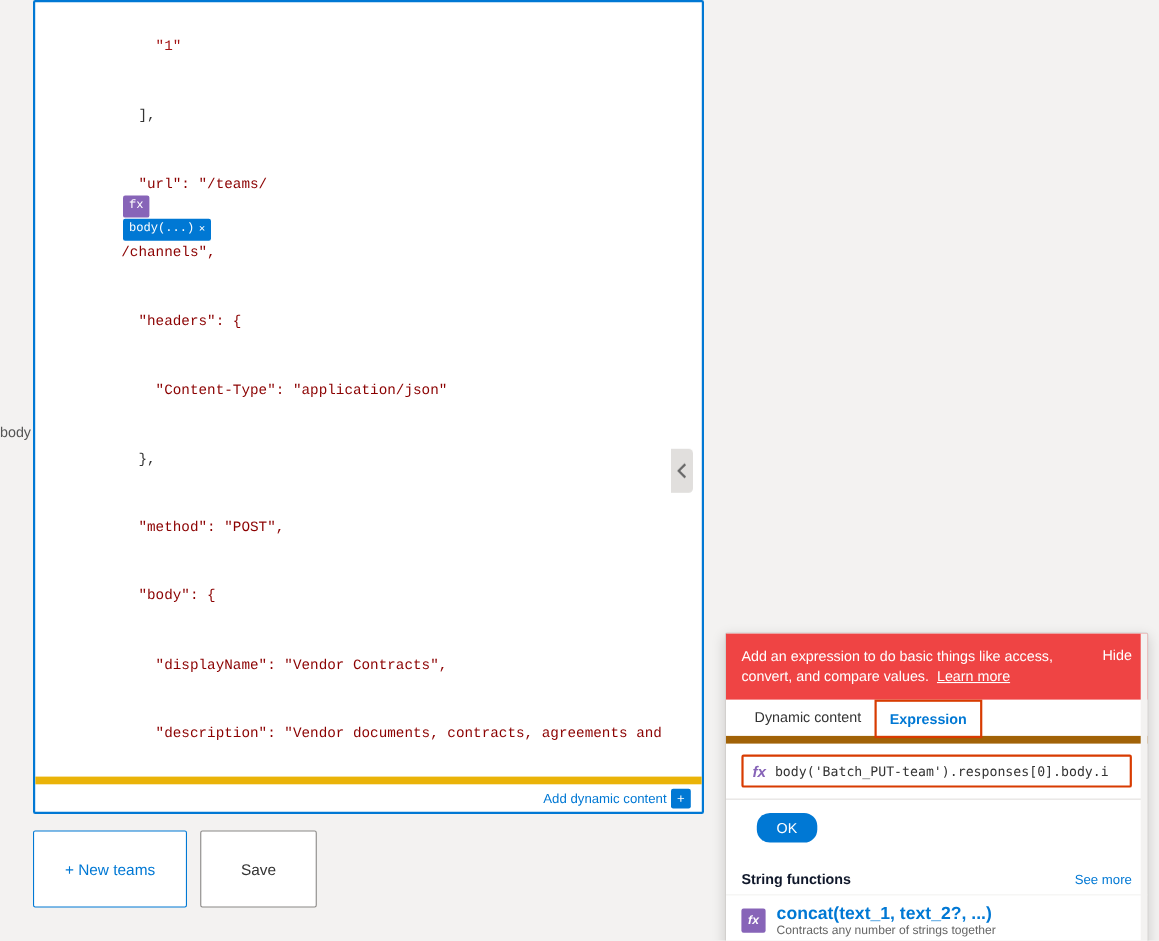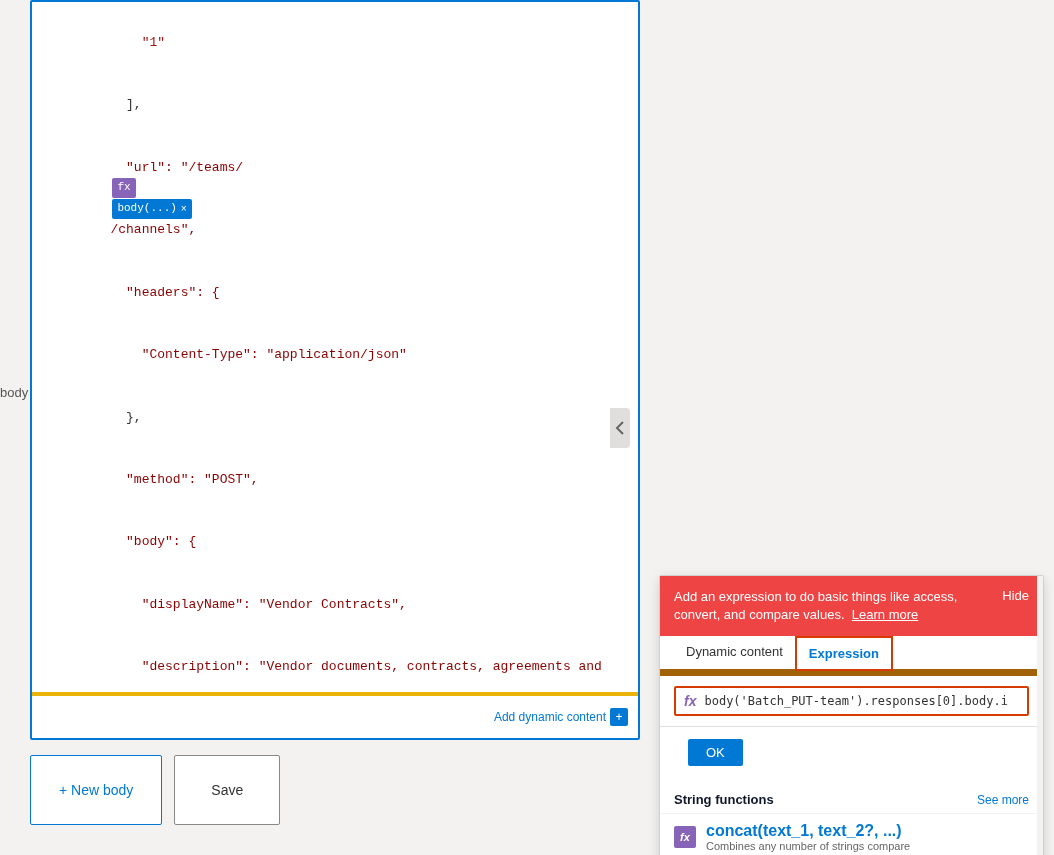--- a/index.html
+++ b/index.html
@@ -90,26 +90,26 @@
       cursor: pointer;
       font-size: 10px;
     }
 
     
     .add-dynamic-bar {
       position: absolute;
       bottom: 0;
       left: 0;
       right: 0;
-      height: 46px;
+      height: 32px;
       display: flex;
       align-items: center;
       justify-content: flex-end;
       padding-right: 10px;
-      border-top: 4px solid #eab308;
+      border-top: 7px solid #eab308;
     }
 
     .add-dynamic-link {
       color: #0078d4;
       font-size: 12px;
       cursor: pointer;
       text-decoration: none;
     }
 
     .add-dynamic-icon {
@@ -248,21 +248,21 @@
       color: #333;
       flex: 1;
     }
 
     .expr-ok-btn {
       margin: 8px 14px;
       padding: 6px 18px;
       background: #0078d4;
       color: #fff;
       border: none;
-      border-radius: 2px;
+      border-radius: 12px;
       font-size: 13px;
       cursor: pointer;
       display: inline-block;
     }
 
     .expr-functions-area {
       padding: 4px 0;
     }
 
     .expr-functions-header {
@@ -404,21 +404,21 @@
     </div>
   </div>
 
   <div class="collapse-arrow">
     <svg width="10" height="16" viewBox="0 0 10 16">
       <polyline points="8,2 2,8 8,14" fill="none" stroke="#666" stroke-width="2"></polyline>
     </svg>
   </div>
 
   <div class="bottom-actions">
-    <button class="btn-new-step">+ New body</button>
+    <button class="btn-new-step">+ New teams</button>
     <button class="btn-save">Save</button>
   </div>
 
   <div class="expr-panel">
 
     <div class="expr-header">
       <div class="expr-header-text">
         <span>Add an expression to do basic things like access, convert, and compare values.</span>
         &nbsp;<a class="expr-header-link">Learn more</a>
       </div>
@@ -443,21 +443,21 @@
 
     <div class="expr-functions-area">
       <div class="expr-functions-header">
         <span class="expr-functions-title">String functions</span>
         <span class="expr-see-more">See more</span>
       </div>
       <div class="expr-function-item">
         <span class="expr-func-fx">fx</span>
         <div class="expr-func-details">
           <div class="expr-func-name">concat(text_1, text_2?, ...)</div>
-          <div class="expr-func-desc">Combines any number of strings compare</div>
+          <div class="expr-func-desc">Contracts any number of strings together</div>
         </div>
       </div>
     </div>
 
     <div class="expr-scrollbar"></div>
   </div>
 
 </div>
 
 </body></html>

